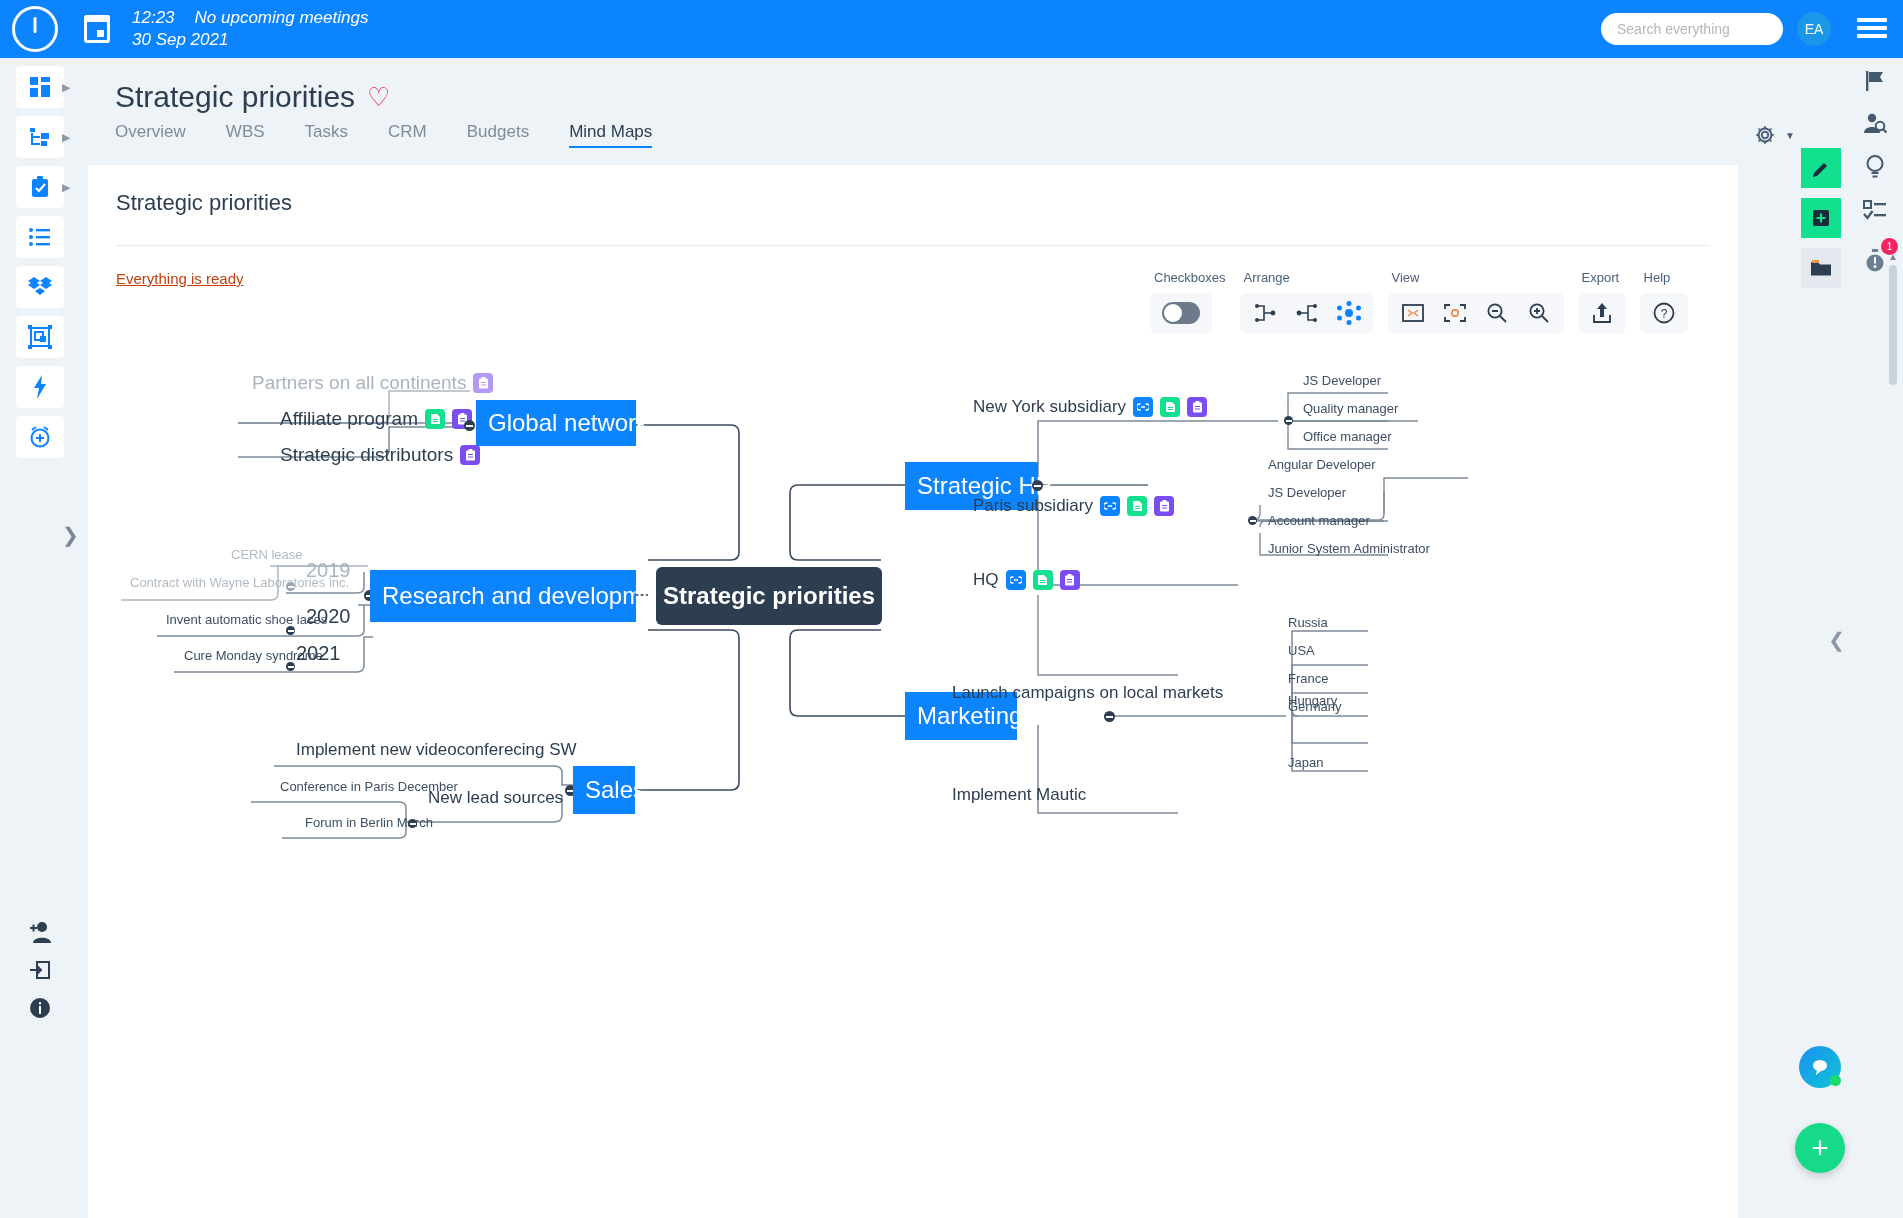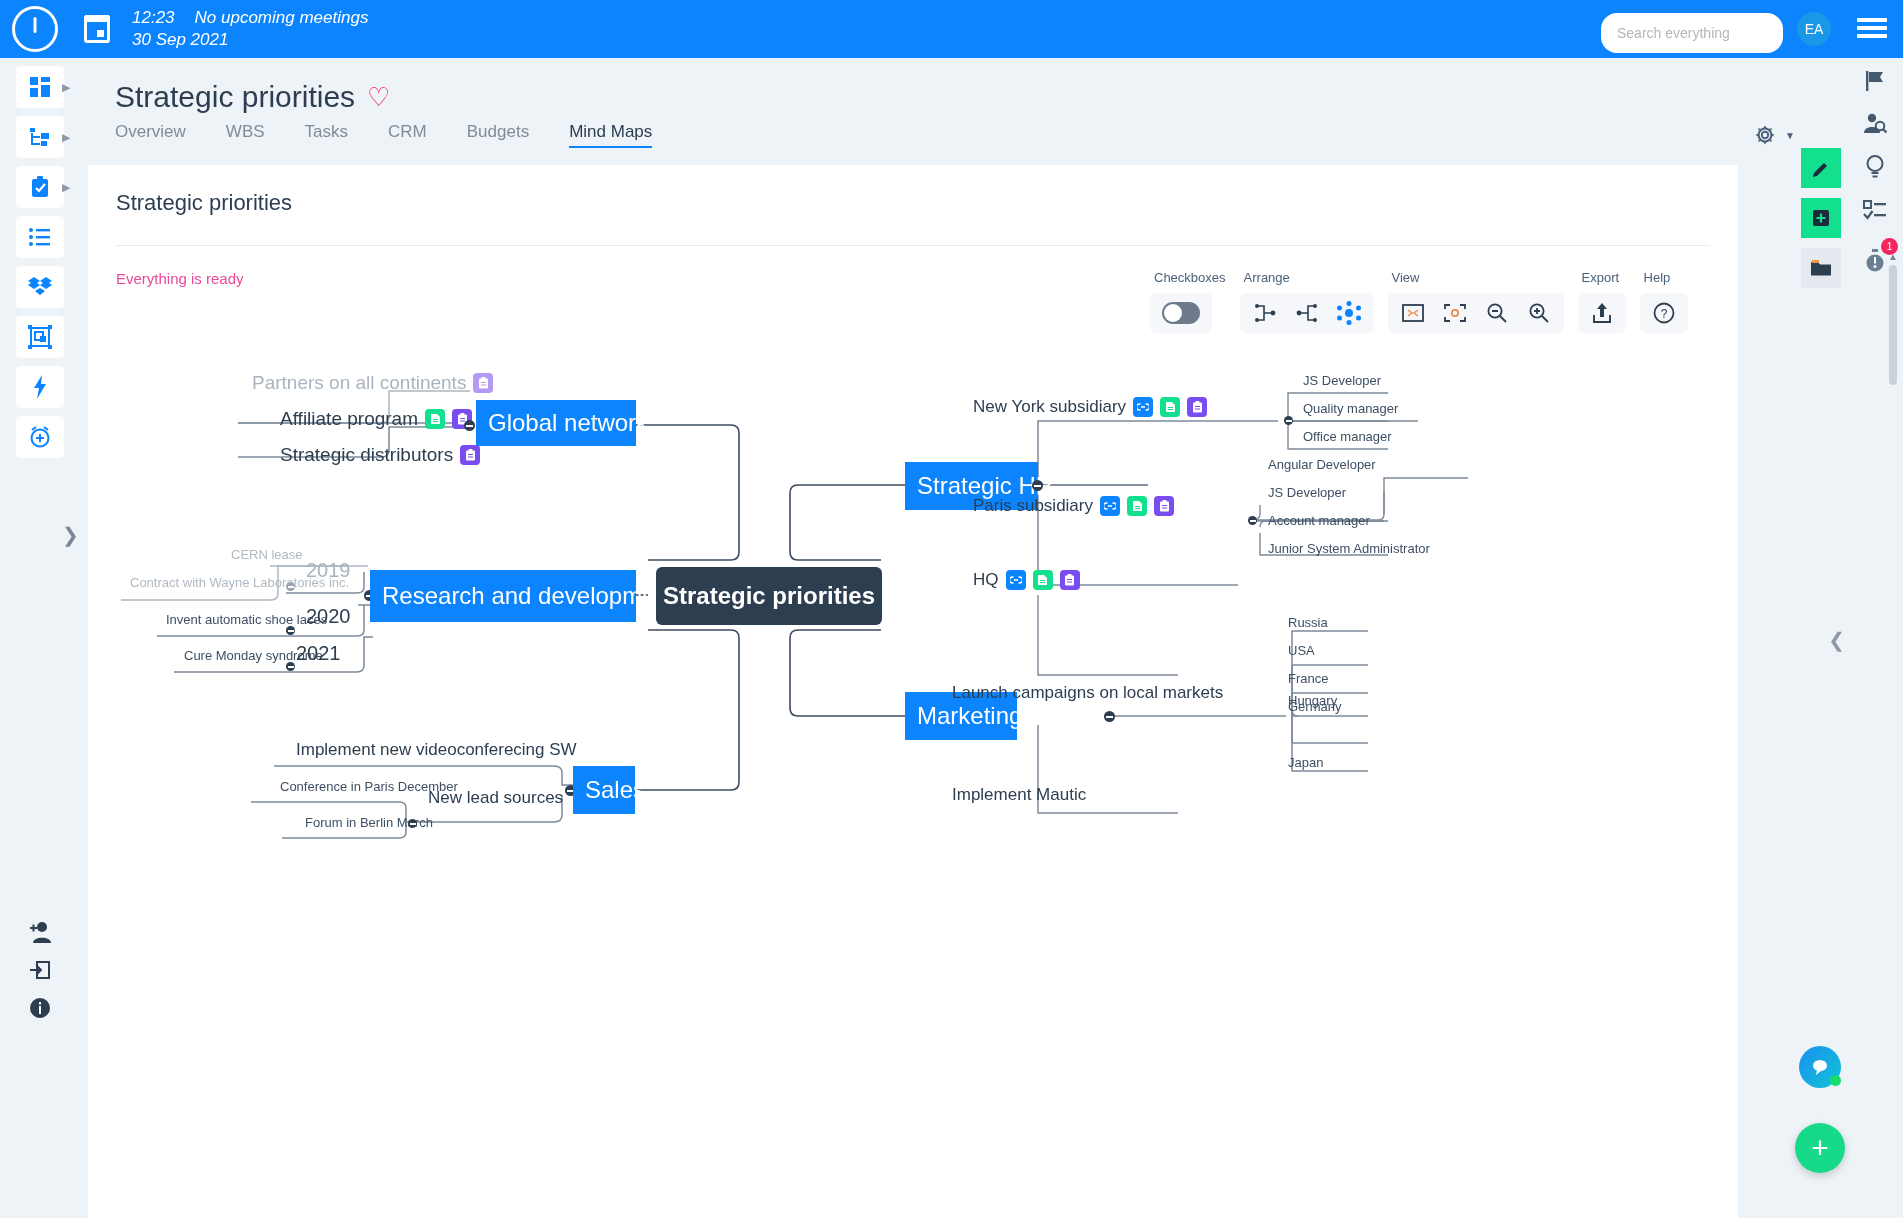--- a/index.html
+++ b/index.html
@@ -20,21 +20,21 @@
   .power-btn::after { content: ""; position: absolute; left: 50%; top: 8px;
     width: 3px; height: 16px; background: #fff; transform: translateX(-50%); border-radius: 2px; }
   .cal-icon { width: 26px; height: 28px; margin-left: 26px; flex: none;
     border: 3px solid #fff; border-radius: 3px; position: relative; }
   .cal-icon::before { content:""; position:absolute; top:-3px; left:-3px; right:-3px; height:7px;
     background:#fff; border-radius:3px 3px 0 0; }
   .cal-icon::after { content:""; position:absolute; bottom:3px; right:3px; width:7px; height:7px; background:#fff; }
   .meet-block { margin-left: 22px; color:#fff; font-size: 17px; line-height: 22px; font-style: italic; }
   .meet-row1 { display: flex; gap: 20px; }
   .search-box {
-    position: absolute; right: 120px; top: 13px; width: 182px; height: 40px;
+    position: absolute; right: 120px; top: 13px; width: 182px; height: 32px;
     background: #fff; border-radius: 16px; border: none; outline: none;
     padding: 0 16px; font-size: 14px; color: #333; font-family: "Liberation Sans", sans-serif;
   }
   .search-box::placeholder { color: #b6b6b6; }
   .avatar {
     position: absolute; right: 72px; top: 12px; width: 34px; height: 34px;
     border-radius: 50%; background: #1b97e8; color: #fff; font-size: 14px;
     display: flex; align-items: center; justify-content: center; cursor: pointer;
   }
   .burger { position: absolute; right: 16px; top: 14px; width: 30px; height: 30px; cursor: pointer; }
@@ -69,21 +69,21 @@
     display:flex; align-items:center; gap:12px; }
   .heart { color:#f4245e; font-size:26px; cursor:pointer; }
   .tabs { position:absolute; left:115px; top:122px; display:flex; gap:40px; font-size:17px; }
   .tab { color:#7f8c99; cursor:pointer; padding-bottom:4px; }
   .tab.active { color:#2c3e50; border-bottom:2px solid #0b84fe; }
 
   
   .card { position:absolute; left:88px; top:165px; width:1650px; height:1053px; background:#fff; }
   .card-title { position:absolute; left:28px; top:25px; font-size:22px; color:#2c3e50; }
   .card-divider { position:absolute; left:28px; top:80px; width:1594px; height:1px; background:#e7ecf1; }
-  .card-status { position:absolute; left:28px; top:105px; font-size:15px; color:#ec4899; }
+  .card-status { position:absolute; left:28px; top:105px; font-size:15px; color:#c2410c;text-decoration:underline; }
 
   
   .mm-tools { position:absolute; left:1150px; top:270px; display:flex; align-items:flex-end; gap:14px; }
   .tgroup { display:flex; flex-direction:column; }
   .tglabel { font-size:13px; color:#4a6178; margin-bottom:8px; padding-left:4px; }
   .tbox { background:#f5f7fa; border-radius:6px; height:40px; display:flex; align-items:center; padding:0 12px; gap:16px; }
   .tbtn { width:26px; height:26px; display:flex; align-items:center; justify-content:center; cursor:pointer; }
   .toggle { width:44px; height:22px; border-radius:11px; background:#6c7a8c; position:relative; cursor:pointer; }
   .toggle::after { content:""; position:absolute; left:2px; top:2px; width:18px; height:18px;
     border-radius:50%; background:#fff; }

